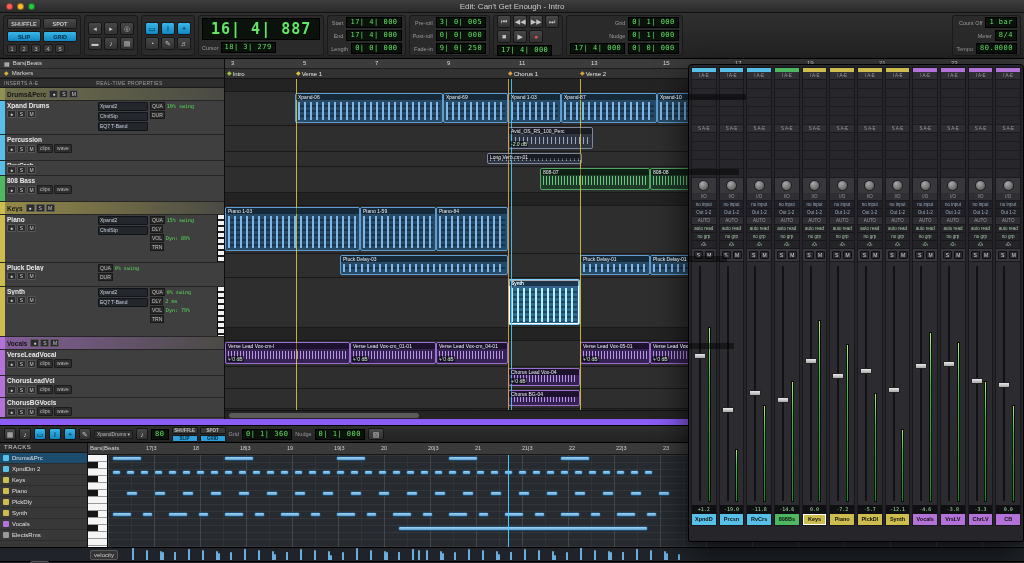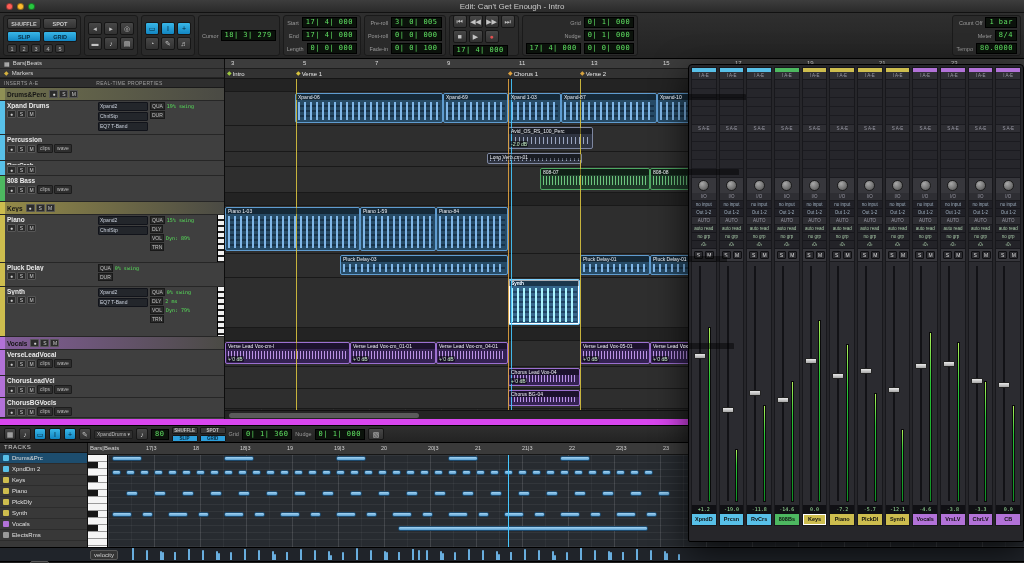--- a/index.html
+++ b/index.html
@@ -1,18 +1,18 @@
 <!DOCTYPE html>
 <html><head>
 <meta charset="utf-8">
 <style>
   * { margin:0; padding:0; box-sizing:border-box; }
   html,body { background:#000; }
   body { font-family:"Liberation Sans", sans-serif; }
-  .screen { position:relative; width:1024px; height:563px; background:#d946ef; overflow:hidden; }
+  .screen { position:relative; width:1024px; height:563px; background:#8b5cf6; overflow:hidden; }
 
   
   .titlebar { position:absolute; left:0; top:0; width:1024px; height:13px;
     background:linear-gradient(#3d3d3d,#2a2a2a); border-bottom:1px solid #111;
     display:flex; align-items:center; justify-content:center; color:#c9c9c9; font-size:8px; }
   .lights { position:absolute; left:6px; top:3px; display:flex; gap:4px; }
   .light { width:7px; height:7px; border-radius:50%; border:1px solid rgba(0,0,0,.4); }
   .l-red{background:#ff5f57} .l-yel{background:#febc2e} .l-grn{background:#28c840}
 
   
@@ -211,20 +211,21 @@
         <div class="icon-btn active">+</div>
       </div>
       <div class="tb-row">
         <div class="icon-btn">◔</div>
         <div class="icon-btn">✎</div>
         <div class="icon-btn">♬</div>
       </div>
     </div>
 
     <div class="tb-group">
+      <div class="lcd-main">16| 4| 887</div>
       <div class="tb-row">
         <span class="tb-lbl">Cursor</span>
         <span class="lcd">18| 3| 279</span>
       </div>
     </div>
 
     <div class="tb-group">
       <div class="lcd-pair">
           <span class="tb-lbl">Start</span>
           <span class="lcd">17| 4| 000</span>
@@ -243,21 +244,21 @@
       <div class="lcd-pair">
           <span class="tb-lbl">Pre-roll</span>
           <span class="lcd">3| 0| 005</span>
         </div>
       <div class="lcd-pair">
           <span class="tb-lbl">Post-roll</span>
           <span class="lcd">0| 0| 000</span>
         </div>
       <div class="lcd-pair">
           <span class="tb-lbl">Fade-in</span>
-          <span class="lcd">0| 0| 100</span>
+          <span class="lcd">9| 0| 250</span>
         </div>
     </div>
 
     <div class="tb-group">
       <div class="tb-row">
         <div class="icon-btn">⏮</div>
         <div class="icon-btn">◀◀</div>
         <div class="icon-btn">▶▶</div>
         <div class="icon-btn">⏭</div>
       </div>

